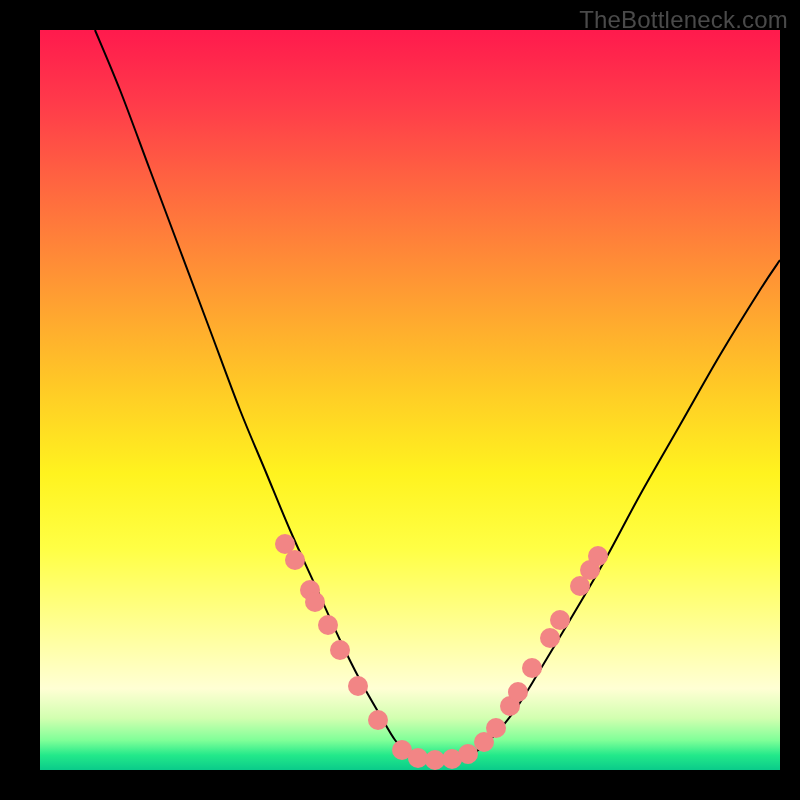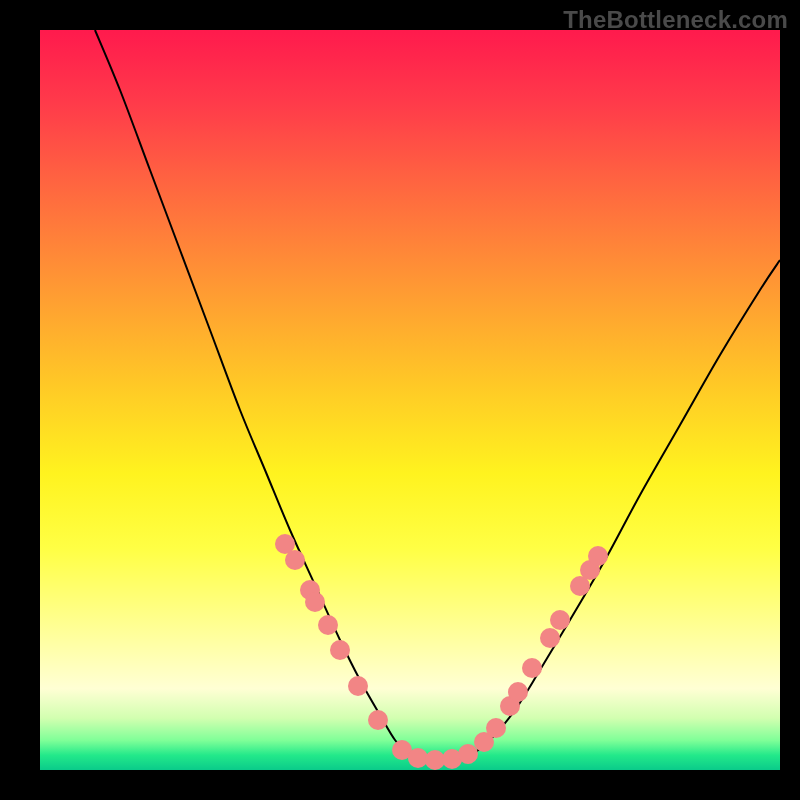--- a/index.html
+++ b/index.html
@@ -42,21 +42,21 @@
       #0acb8a 100%
     );
   }
   .watermark {
     position: absolute;
     top: 6px;
     right: 12px;
     color: #4a4a4a;
     font-size: 24px;
     letter-spacing: 0.2px;
-    font-weight: 700;
+    font-weight: 400;
     user-select: none;
   }
   svg.curve {
     position: absolute;
     left: 0;
     top: 0;
     width: 740px;
     height: 740px;
   }
 </style>

